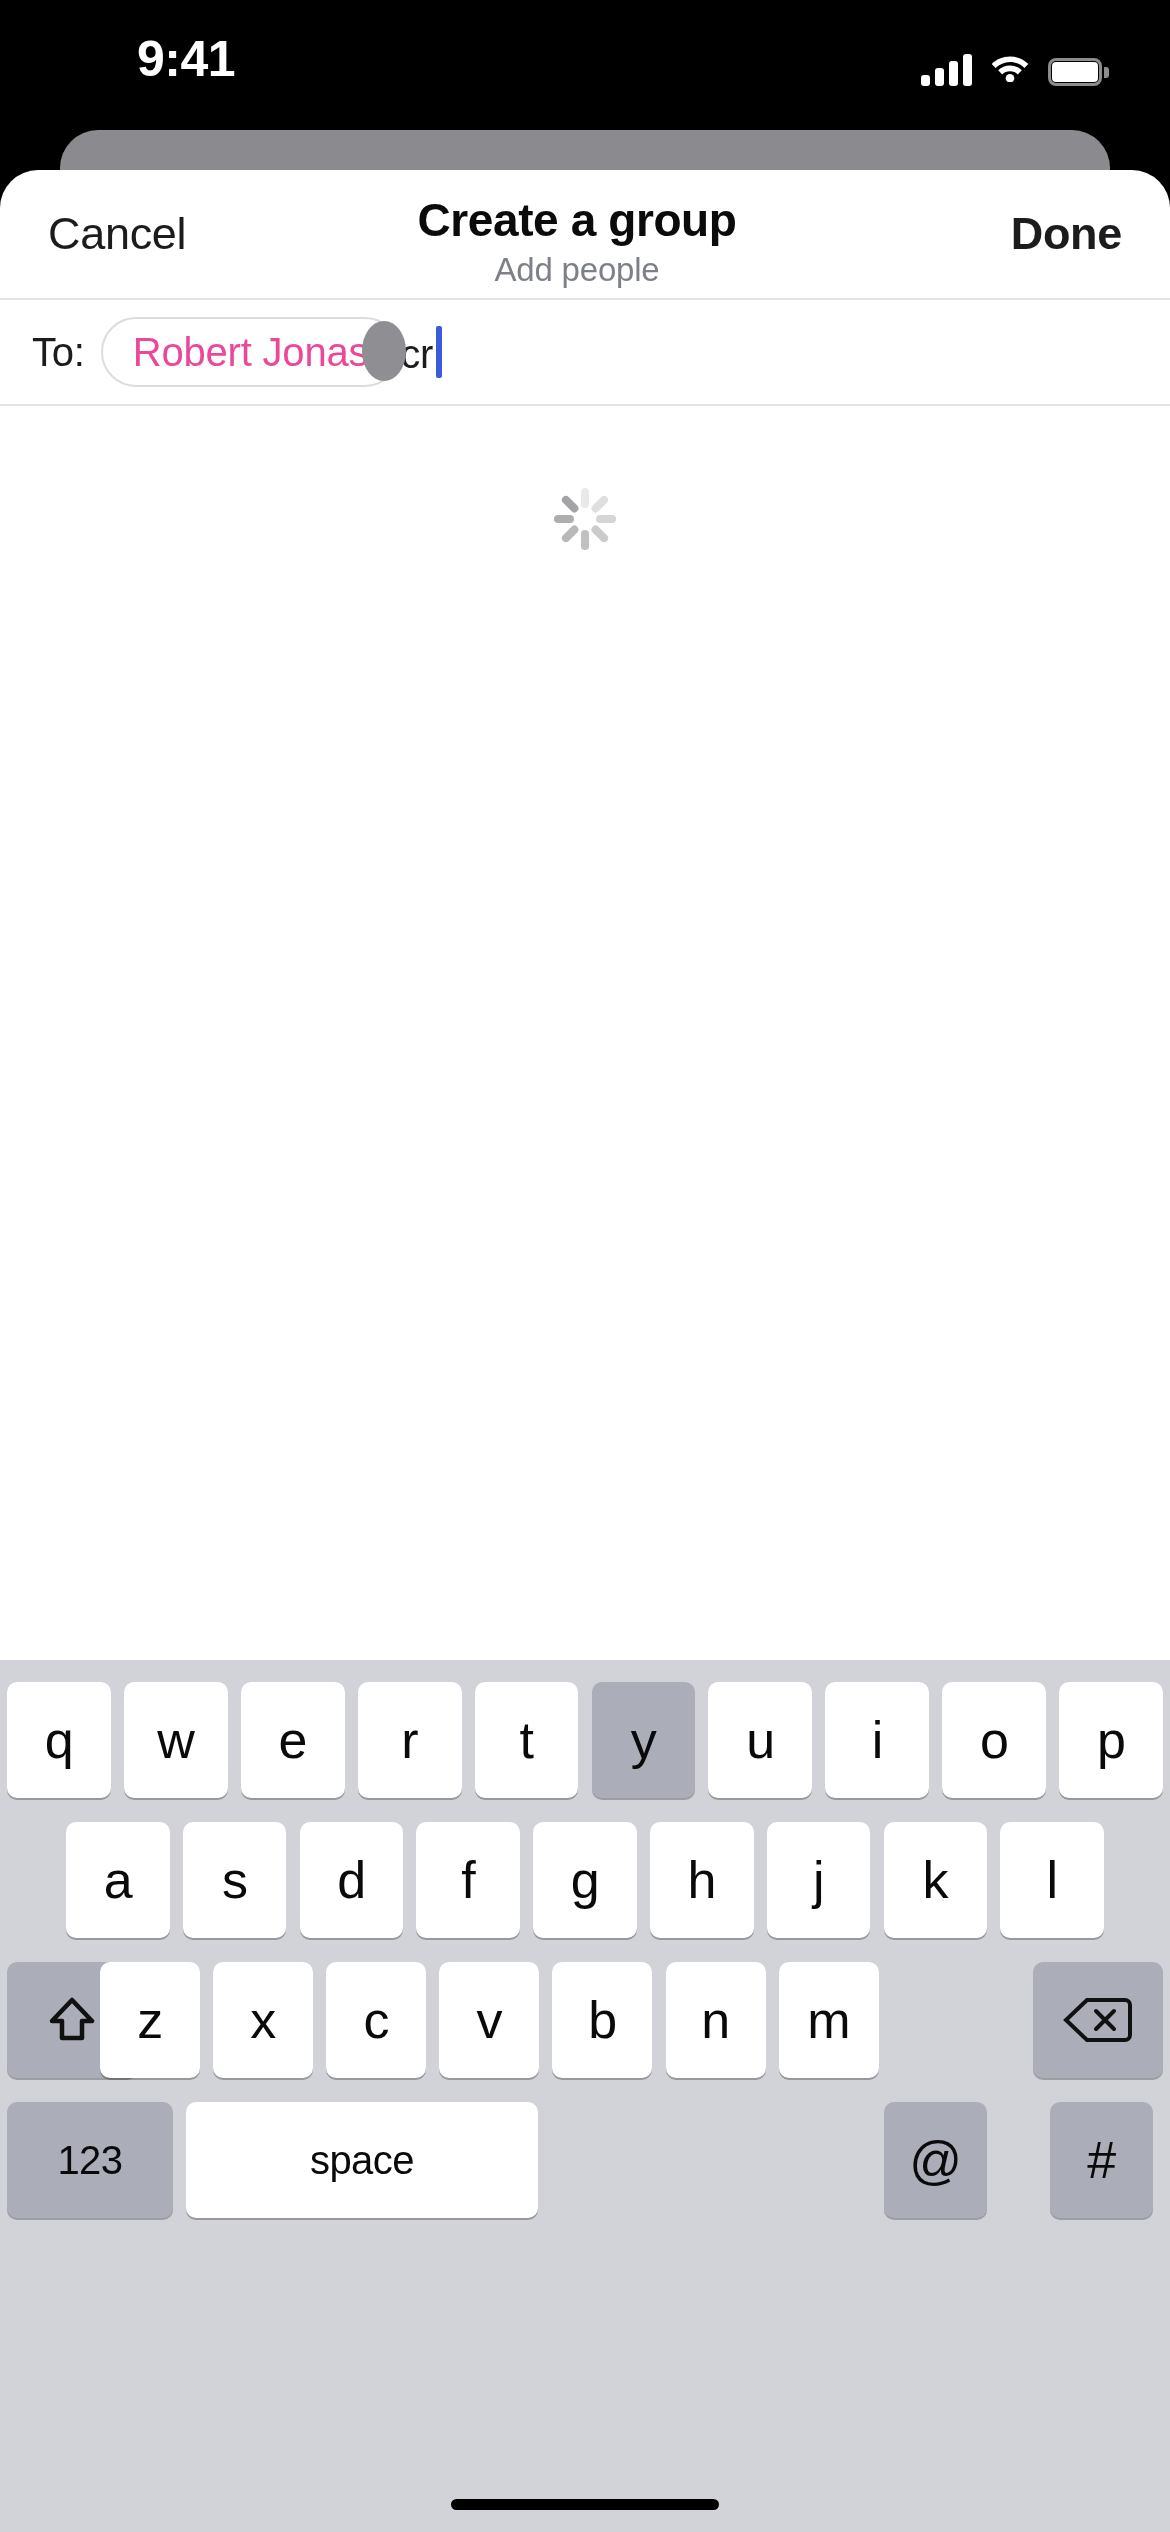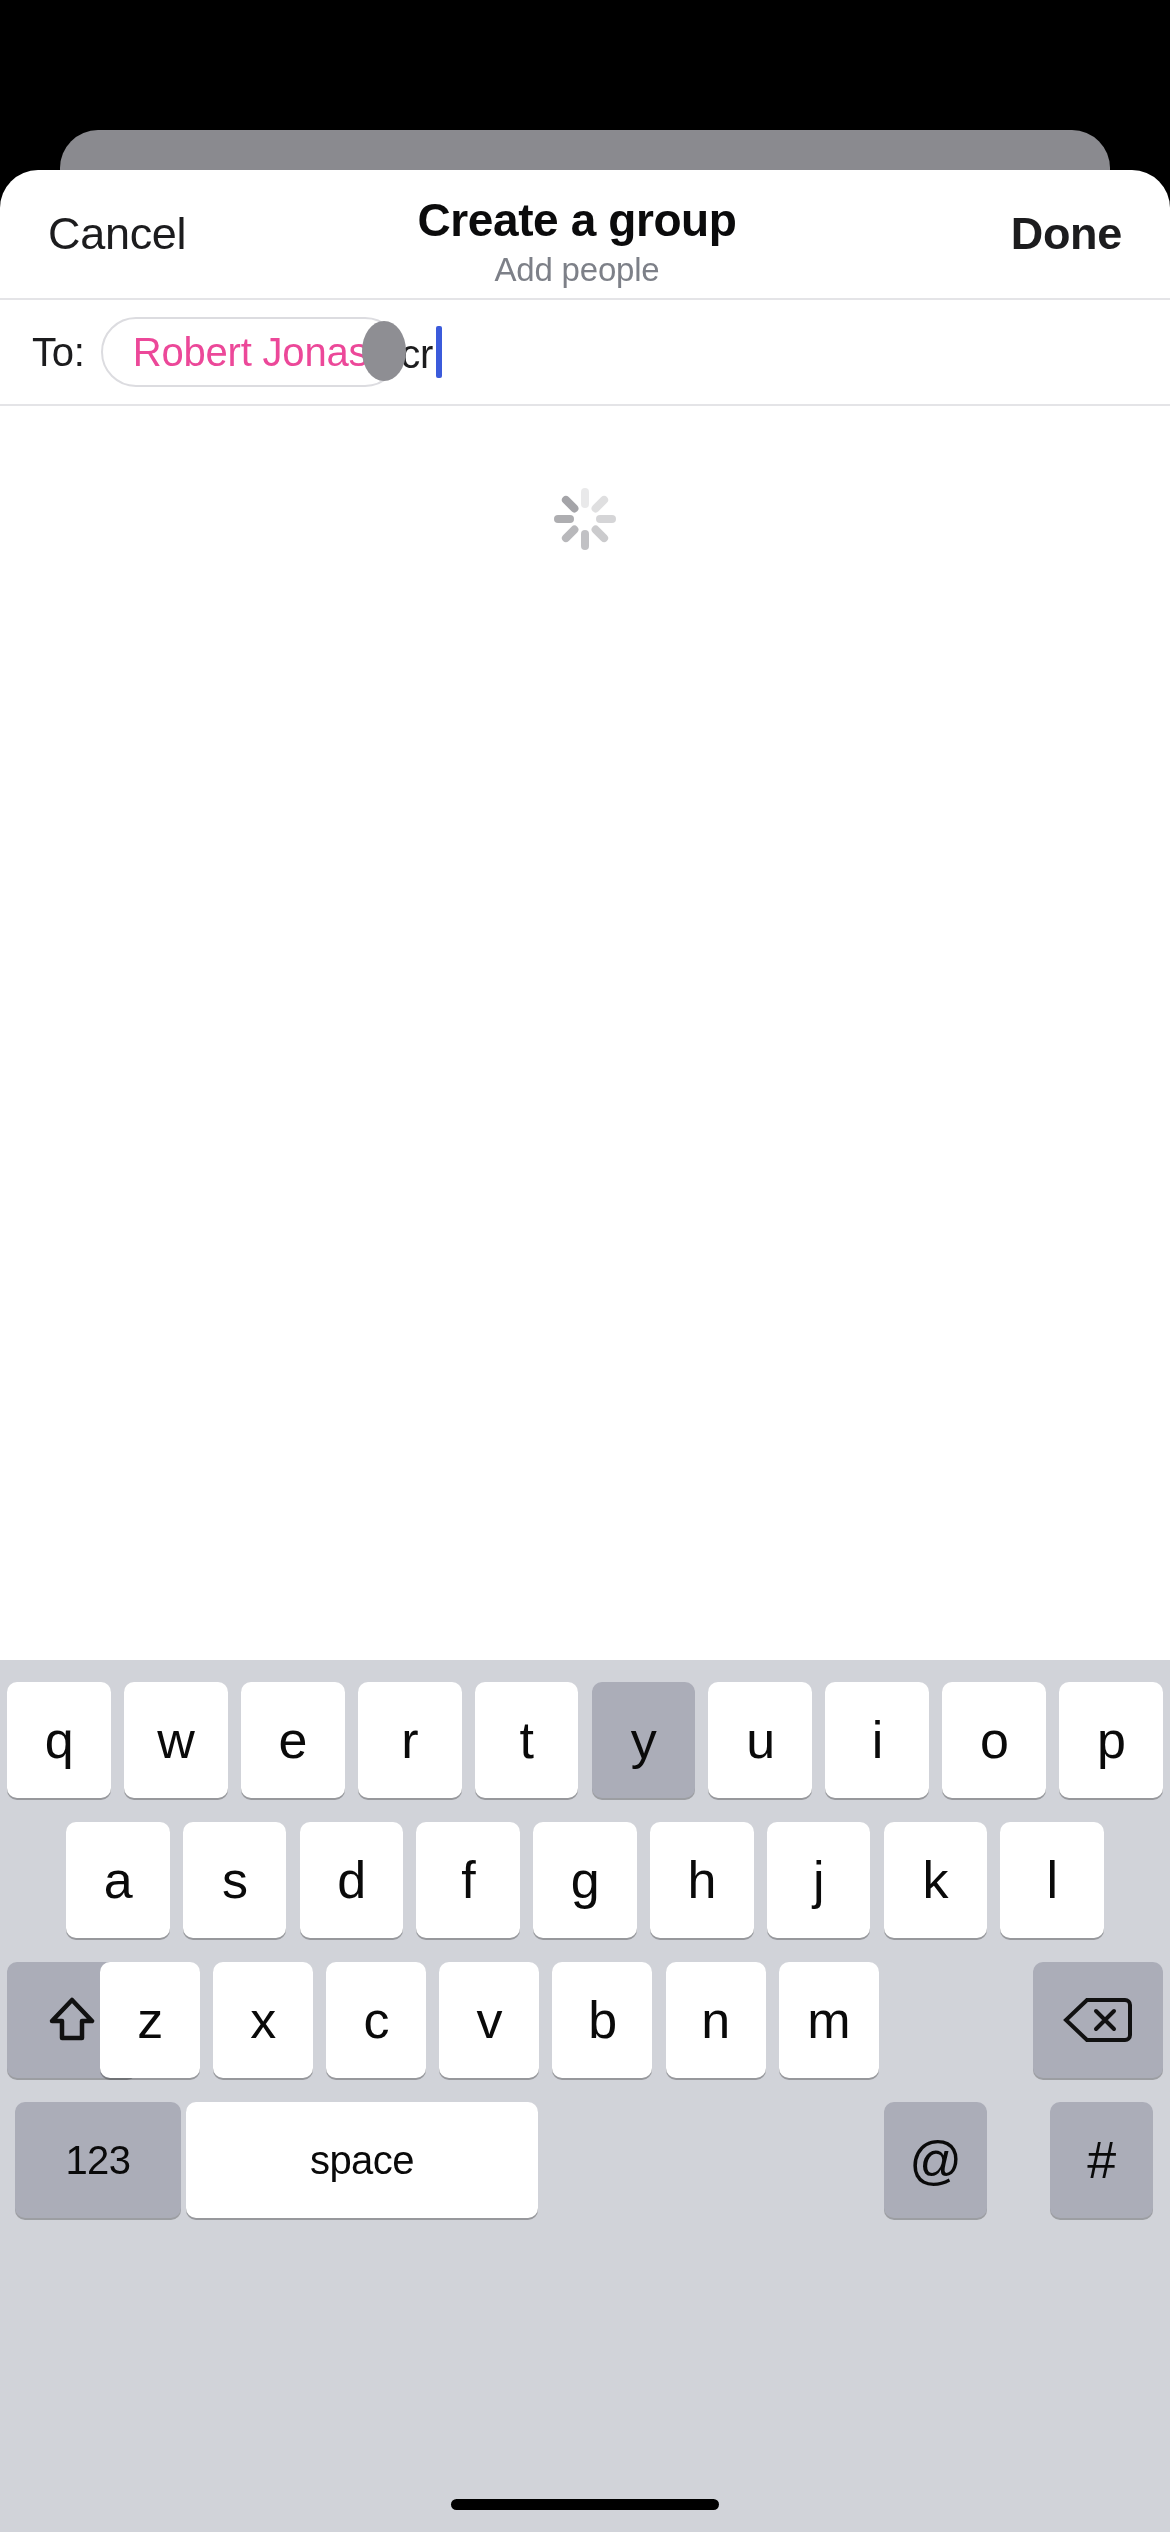--- a/index.html
+++ b/index.html
@@ -178,20 +178,43 @@
     transform:translateX(-50%);
     width:268px; height:11px;
     background:#000; border-radius:6px;
   }
 </style>
 </head>
 <body>
 
 <div id="screen">
 
+  <div id="statusbar">
+    <div id="status-time">9:41</div>
+    <div id="status-icons">
+      <span class="sig-bars">
+        <i></i>
+          <i></i>
+          <i></i>
+          <i></i>
+      </span>
+      <span>
+        <svg class="wifi-ic" viewBox="0 0 42 32">
+          <path d="M21 6.5c7.2 0 13.7 2.9 18.3 7.5l-3.9 4.0C31.6 14.2 26.6 11.9 21 11.9S10.4 14.2 6.6 18.0l-3.9-4.0C7.3 9.4 13.8 6.5 21 6.5z" fill="#fff"></path>
+          <path d="M21 15.4c4.6 0 8.8 1.9 11.8 4.9l-4.0 4.1c-2-2-4.7-3.2-7.8-3.2s-5.8 1.2-7.8 3.2l-4.0-4.1c3.0-3.0 7.2-4.9 11.8-4.9z" fill="#fff"></path>
+          <circle cx="21" cy="28.2" r="4.3" fill="#fff"></circle>
+        </svg>
+      </span>
+      <span class="batt">
+        <span class="shell"></span>
+        <span class="fill"></span>
+        <span class="nub"></span>
+      </span>
+    </div>
+  </div>
 
   <div id="back-card"></div>
 
   <div id="sheet">
 
     <div id="navbar">
       <div id="nav-cancel">Cancel</div>
       <div id="nav-titles">
         <div id="nav-title">Create a group</div>
         <div id="nav-subtitle">Add people</div>
@@ -319,21 +342,21 @@
           <span>m</span>
         </div>
         <div class="key dark" style="left: 1033px; top: 302px; width: 130px; height: 116px;">
           <svg viewBox="0 0 70 50" width="70" height="50">
             <path d="M24 5 H62 A5 5 0 0 1 67 10 V40 A5 5 0 0 1 62 45 H24 L3 25 Z" fill="none" stroke="#111" stroke-width="4"></path>
             <path d="M33 16 L51 34 M51 16 L33 34" stroke="#111" stroke-width="4" stroke-linecap="round"></path>
           </svg>
         </div>
       </div>
     <div class="kb-row" id="kb-row-3">
-        <div class="key dark small" style="left: 7px; top: 442px; width: 166px; height: 116px; margin-left: 8px;">
+        <div class="key dark small" style="left: 7px; top: 442px; width: 166px; height: 116px;">
           <span>123</span>
         </div>
         <div class="key small" style="left: 186px; top: 442px; width: 352px; height: 116px; text-align: center;">
           <span>space</span>
         </div>
         <div class="key dark" style="left: 884px; top: 442px; width: 103px; height: 116px;">
           <span>@</span>
         </div>
         <div class="key dark" style="left: 1050px; top: 442px; width: 103px; height: 116px;">
           <span>#</span>

